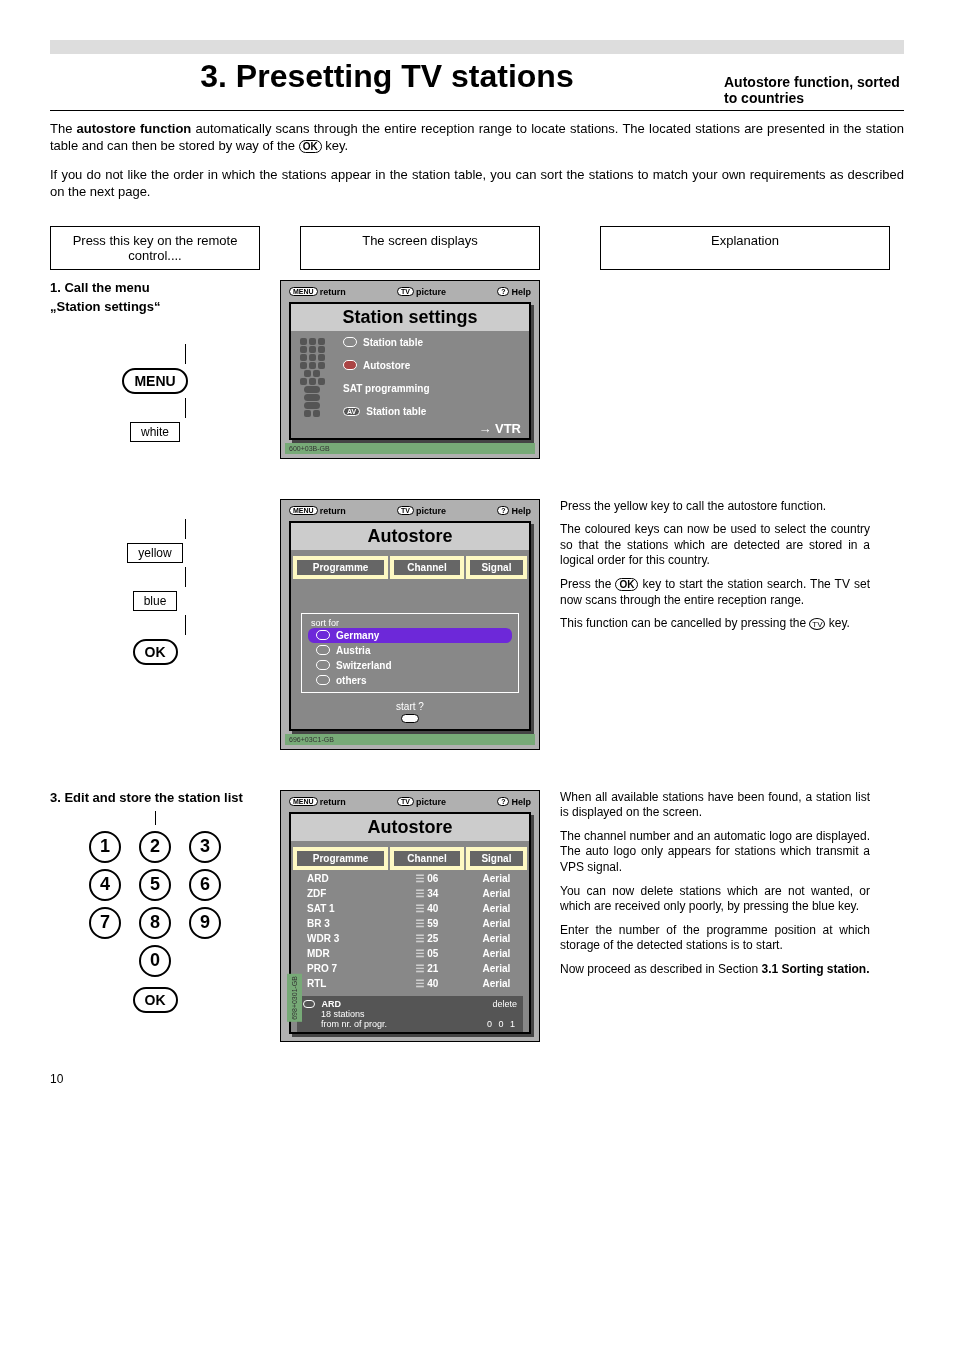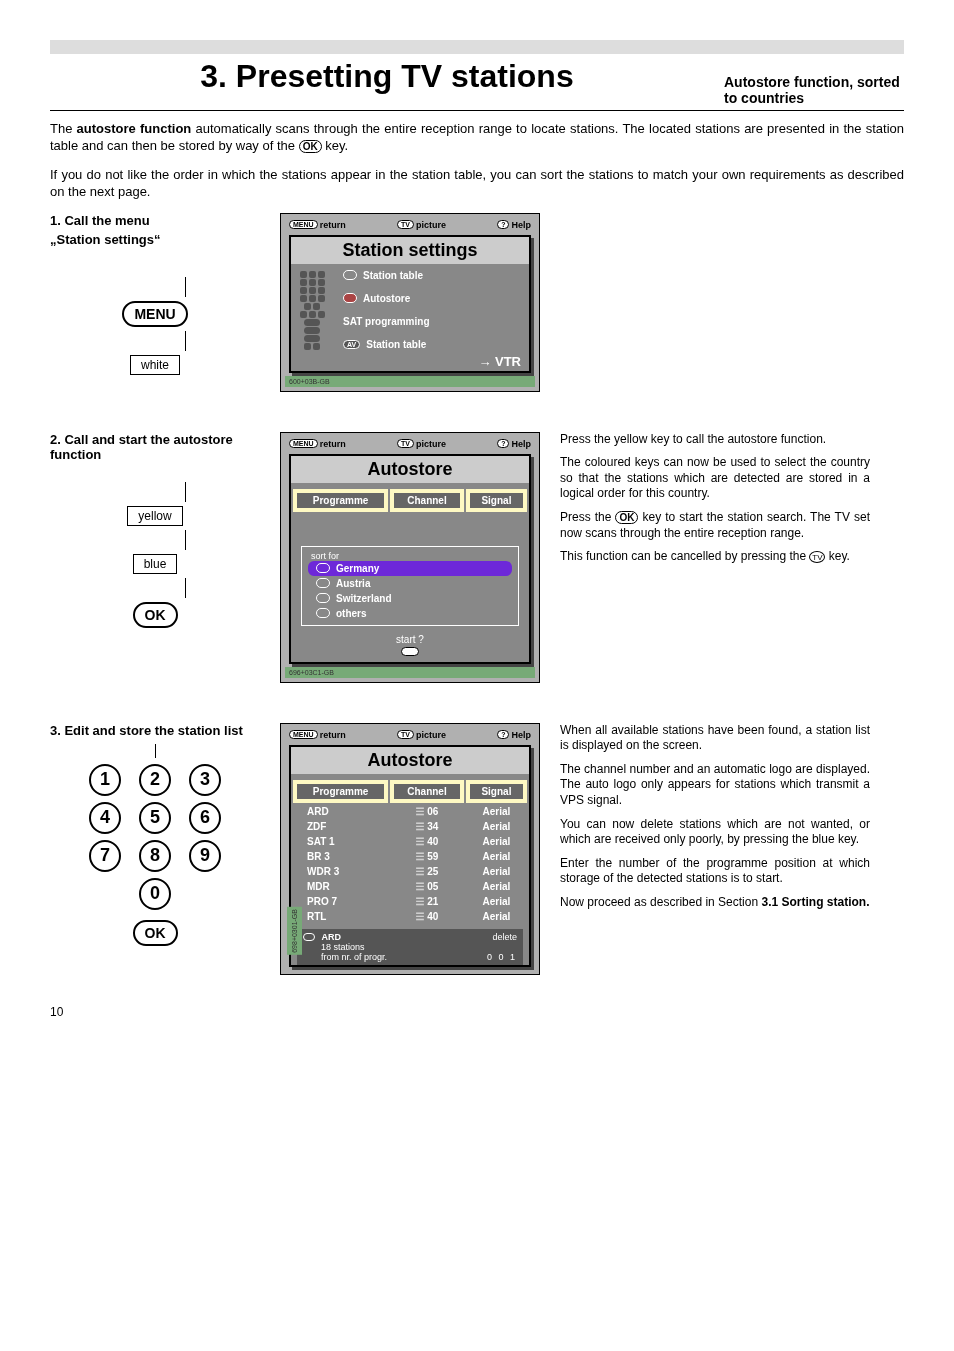--- a/index.html
+++ b/index.html
@@ -68,20 +68,25 @@
     <div class="sub">Autostore function, sorted to countries</div>
   </div>
 
   <div class="intro">
     <p>
       <span>The </span><b>autostore function</b><span> automatically scans through the entire reception range to locate stations. The located stations are presented in the station table and can then be stored by way of the </span><span class="ok-inline">OK</span><span> key.</span>
     </p>
     <p>If you do not like the order in which the stations appear in the station table, you can sort the stations to match your own requirements as described on the next page.</p>
   </div>
 
+  <div class="cols-header">
+    <div class="colbox c1">Press this key on the remote control....</div>
+    <div class="colbox c2">The screen displays</div>
+    <div class="colbox c3">Explanation</div>
+  </div>
 
   <div class="row">
     <div class="left">
       <div class="step-title">1. Call the menu</div>
       <div class="step-sub">„Station settings“</div>
       <div class="center-stack" style="margin-top:30px;">
         <div class="remote-line"></div>
         <div class="menu-btn">MENU</div>
         <div class="remote-line"></div>
         <div class="small-box">white</div>
@@ -174,21 +179,20 @@
           </div>
         </div>
         <div class="osd-code">600+03B-GB</div>
       </div>
     </div>
     <div class="right"></div>
   </div>
 
   <div class="row" style="margin-top:40px;">
     <div class="left">
-      <div class="step-title">2. Call and start the autostore function</div>
       <div class="center-stack" style="margin-top:20px;">
         <div class="remote-line"></div>
         <div class="small-box">yellow</div>
         <div class="remote-line"></div>
         <div class="small-box">blue</div>
         <div class="remote-line"></div>
         <div class="ok-btn">OK</div>
       </div>
     </div>
     <div class="mid">

